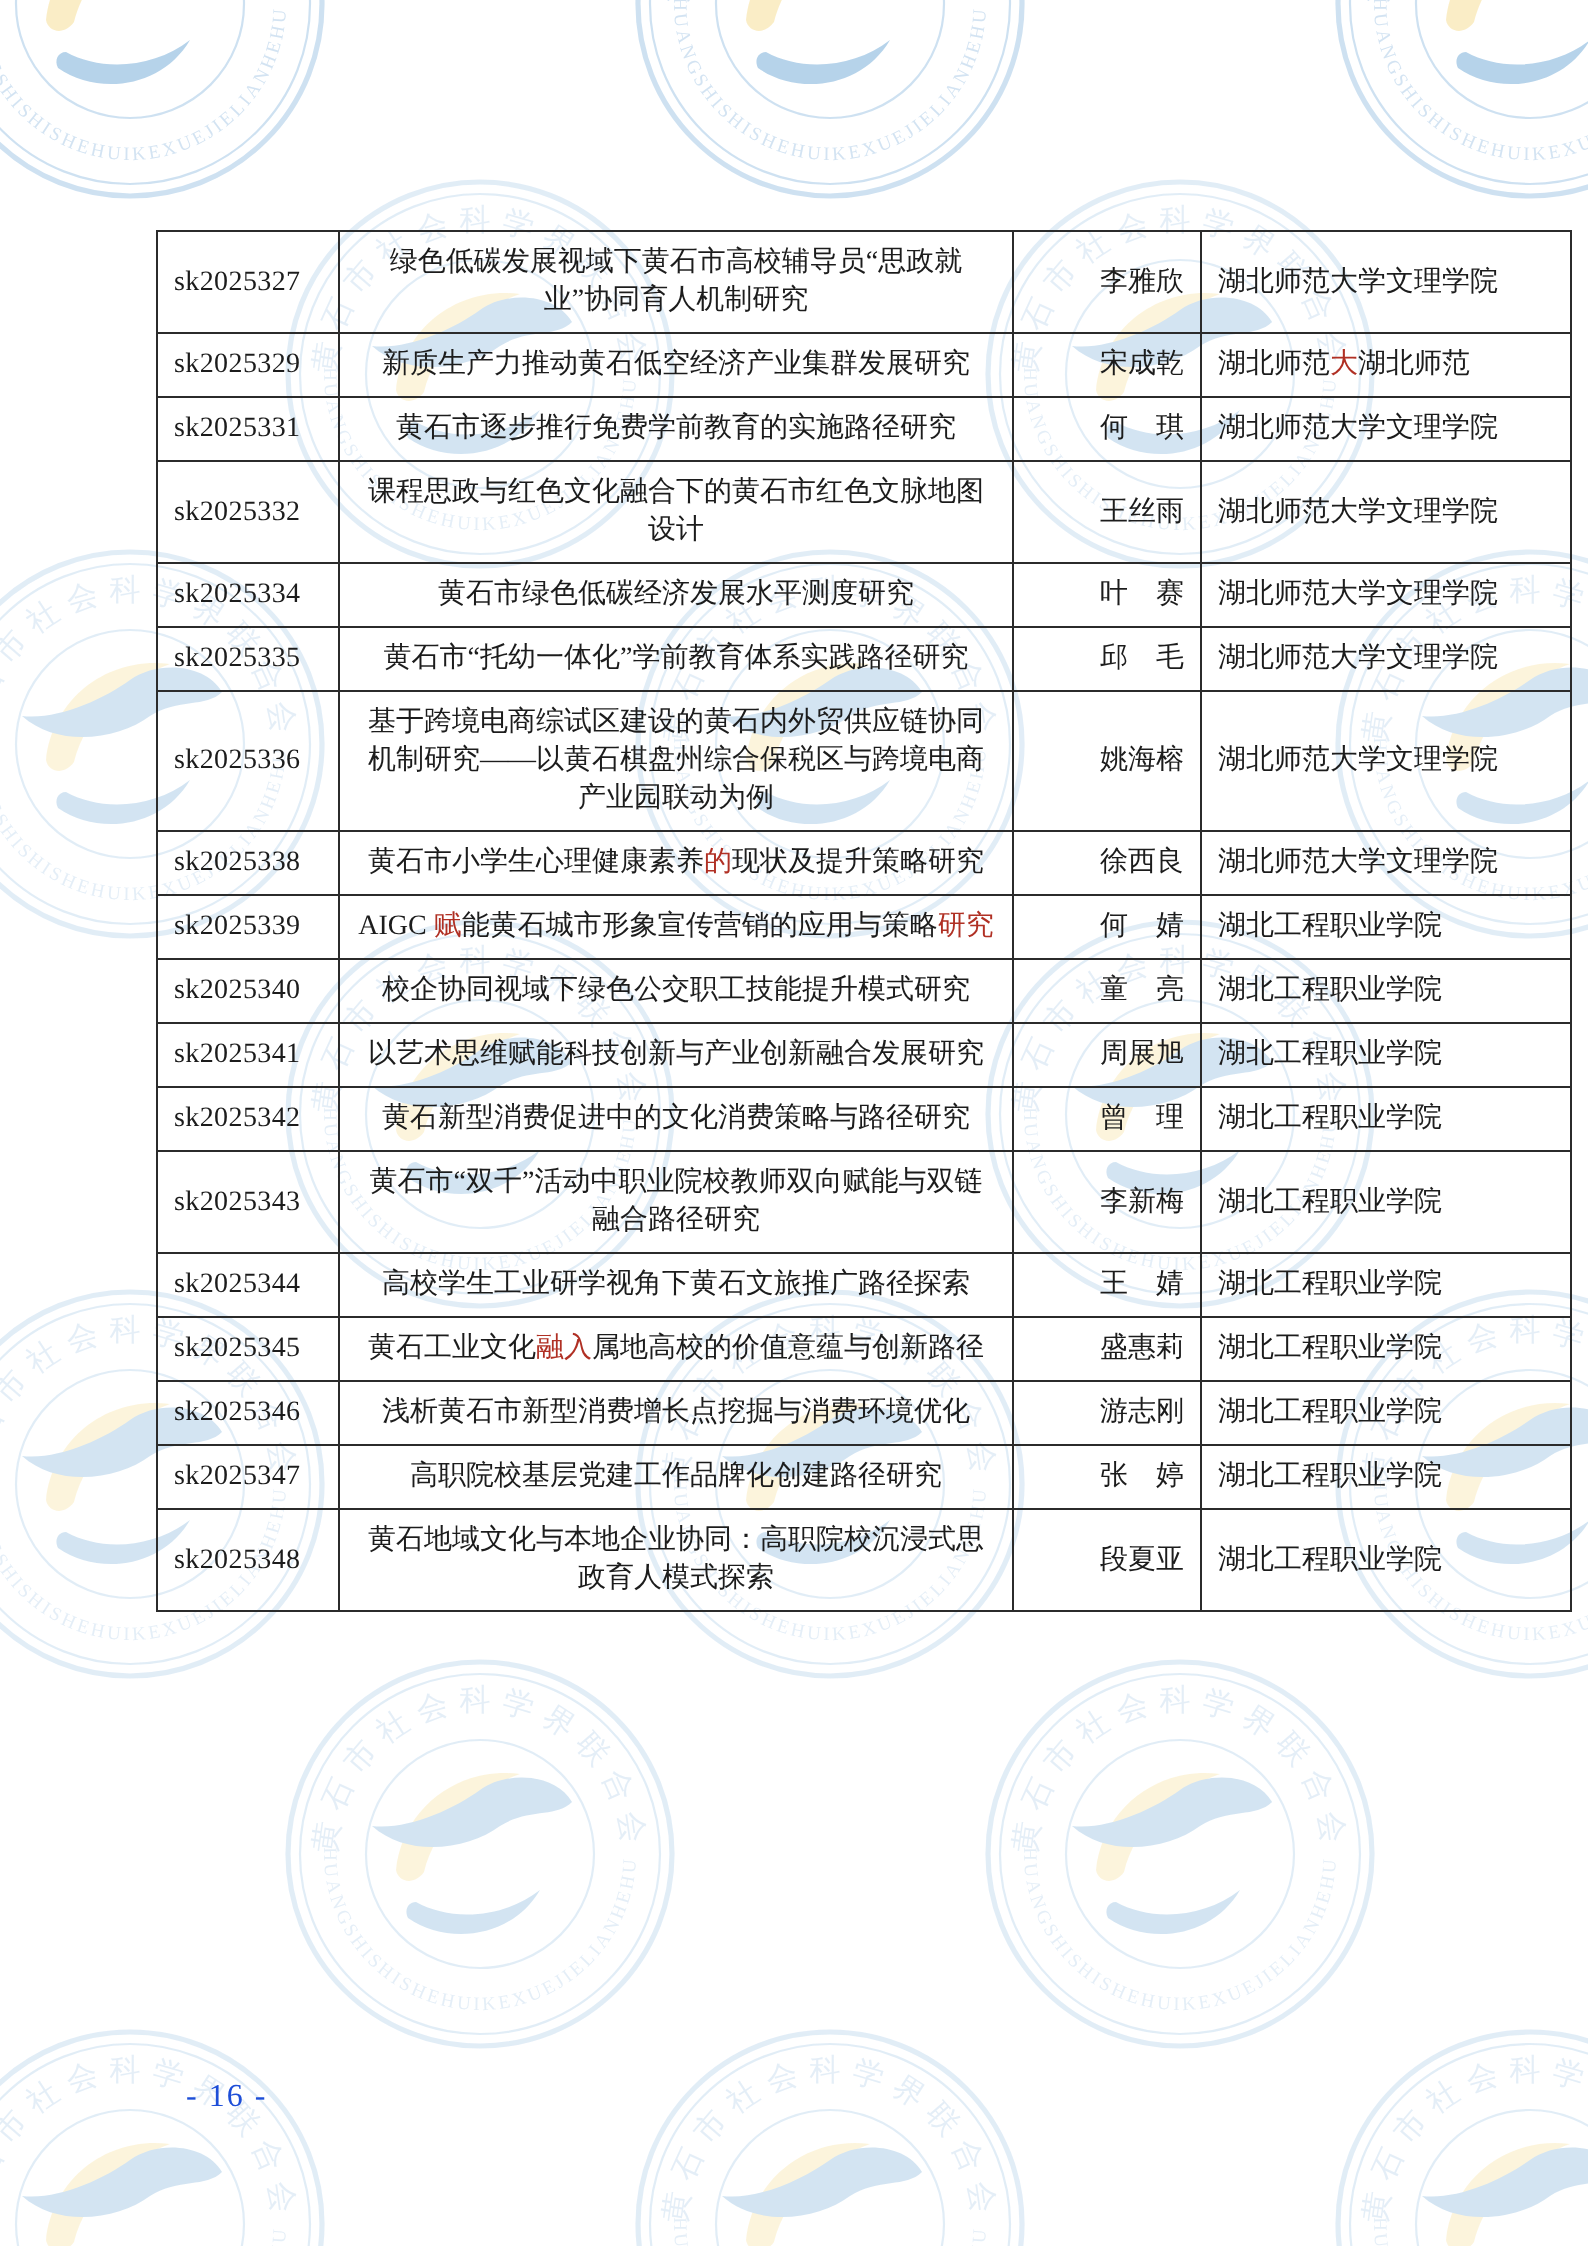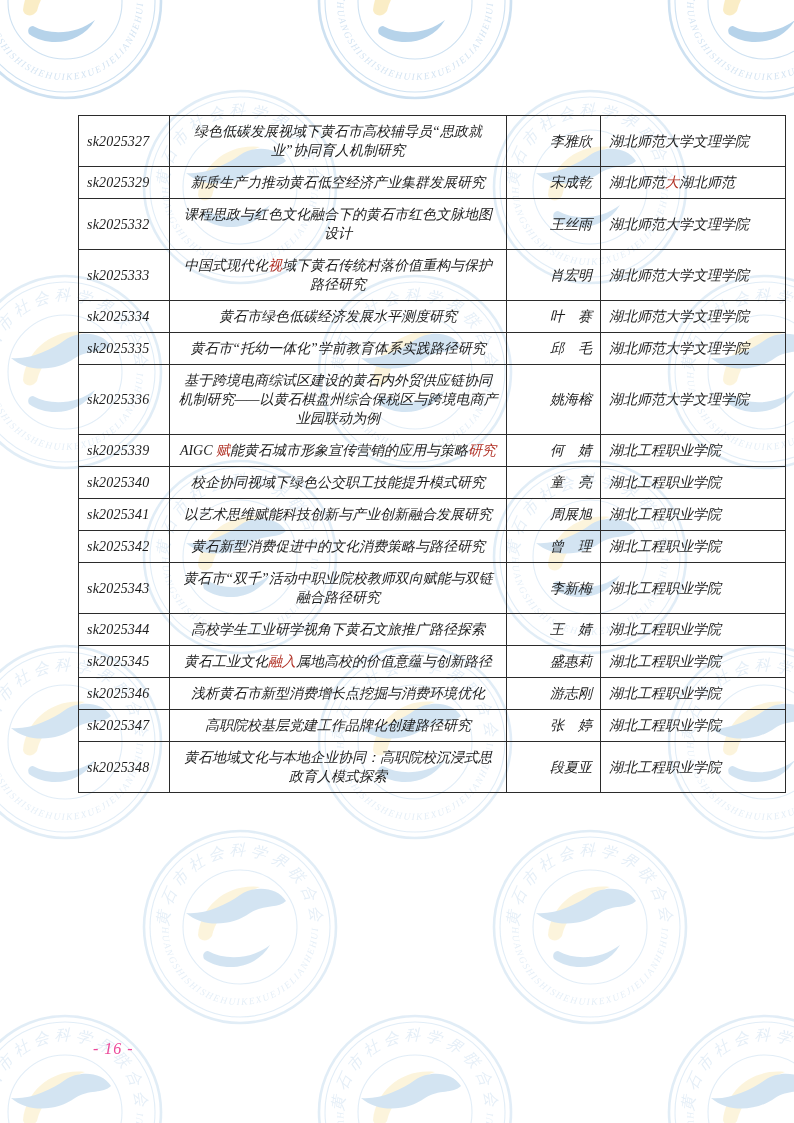--- a/index.html
+++ b/index.html
@@ -2,21 +2,21 @@
 <html><head>
 <meta charset="utf-8">
 <style>
   html,body{margin:0;padding:0;}
   body{
     width:794px;height:1123px;position:relative;overflow:hidden;
     background:#ffffff;
     font-family:"Liberation Serif","DejaVu Serif",serif;
     color:#1c1c1c;
   }
-  .page{position:absolute;left:0;top:0;width:794px;height:1123px;font-style:italic;}
+  .page{position:absolute;left:0;top:0;width:794px;height:1123px;}
   .watermark-layer{position:absolute;left:0;top:0;width:794px;height:1123px;pointer-events:none;}
   .doc-table{
     position:absolute;left:78px;top:115px;width:639px;
     border-collapse:collapse;table-layout:fixed;
     background:transparent;
   }
   .doc-table td{
     border:1px solid #2b2b2b;
     vertical-align:middle;
     font-size:14px;line-height:19px;
@@ -24,21 +24,21 @@
     background:transparent;
     word-break:break-all;
   }
   .td-id{width:74px;font-size:13.5px;padding-left:5px;padding-right:2px;letter-spacing:0.2px;}
   .td-title{width:320px;text-align:center;}
   .td-name{width:77px;text-align:right;padding-left:2px;padding-right:2px;}
   .td-inst{width:168px;text-align:left;padding-left:2px;padding-right:2px;}
   .red-char{color:#b03024;}
   .page-number{
     position:absolute;left:93px;top:1040px;
-    font-size:16px;letter-spacing:1px;color:#ec4899;
+    font-size:16px;letter-spacing:1px;color:#1d4ed8;
   }
   .seal-ring{fill:none;stroke:#9ec4e4;}
   .seal-text{fill:#a9c9e6;}
 </style>
 </head>
 <body>
 
 <div class="page">
 
   <svg class="watermark-layer" viewBox="0 0 794 1123" width="794" height="1123" xmlns="http://www.w3.org/2000/svg" xmlns:xlink="http://www.w3.org/1999/xlink">
@@ -96,50 +96,56 @@
           <td class="td-name"><span>李雅欣</span></td>
           <td class="td-inst"><span>湖北师范大学文理学院</span></td>
         </tr>
         <tr>
           <td class="td-id"><span>sk2025329</span></td>
           <td class="td-title"><span>新质生产力推动黄石低空经济产业集群发展研究</span></td>
           <td class="td-name"><span>宋成乾</span></td>
           <td class="td-inst"><span>湖北师范</span><span class="red-char">大</span><span>湖北师范</span></td>
         </tr>
         <tr>
+          <td class="td-id"><span>sk2025331</span></td>
+          <td class="td-title"><span>黄石市逐步推行免费学前教育的实施路径研究</span></td>
+          <td class="td-name"><span>何　琪</span></td>
+          <td class="td-inst"><span>湖北师范大学文理学院</span></td>
+        </tr>
+        <tr>
           <td class="td-id"><span>sk2025332</span></td>
           <td class="td-title"><span>课程思政与红色文化融合下的黄石市红色文脉地图设计</span></td>
           <td class="td-name"><span>王丝雨</span></td>
           <td class="td-inst"><span>湖北师范大学文理学院</span></td>
         </tr>
         <tr>
-          <td class="td-id"><span>sk2025333</span></td>
-          <td class="td-title"><span>中国式现代化</span><span class="red-char">视</span><span>域下黄石传统村落价值重构与保护路径研究</span></td>
-          <td class="td-name"><span>肖宏明</span></td>
-          <td class="td-inst"><span>湖北师范大学文理学院</span></td>
-        </tr>
-        <tr>
           <td class="td-id"><span>sk2025334</span></td>
           <td class="td-title"><span>黄石市绿色低碳经济发展水平测度研究</span></td>
           <td class="td-name"><span>叶　赛</span></td>
           <td class="td-inst"><span>湖北师范大学文理学院</span></td>
         </tr>
         <tr>
           <td class="td-id"><span>sk2025335</span></td>
           <td class="td-title"><span>黄石市“托幼一体化”学前教育体系实践路径研究</span></td>
           <td class="td-name"><span>邱　毛</span></td>
           <td class="td-inst"><span>湖北师范大学文理学院</span></td>
         </tr>
         <tr>
           <td class="td-id"><span>sk2025336</span></td>
           <td class="td-title"><span>基于跨境电商综试区建设的黄石内外贸供应链协同机制研究——以黄石棋盘州综合保税区与跨境电商产业园联动为例</span></td>
           <td class="td-name"><span>姚海榕</span></td>
           <td class="td-inst"><span>湖北师范大学文理学院</span></td>
         </tr>
         <tr>
+          <td class="td-id"><span>sk2025338</span></td>
+          <td class="td-title"><span>黄石市小学生心理健康素养</span><span class="red-char">的</span><span>现状及提升策略研究</span></td>
+          <td class="td-name"><span>徐西良</span></td>
+          <td class="td-inst"><span>湖北师范大学文理学院</span></td>
+        </tr>
+        <tr>
           <td class="td-id"><span>sk2025339</span></td>
           <td class="td-title"><span>AIGC </span><span class="red-char">赋</span><span>能黄石城市形象宣传营销的应用与策略</span><span class="red-char">研究</span></td>
           <td class="td-name"><span>何　婧</span></td>
           <td class="td-inst"><span>湖北工程职业学院</span></td>
         </tr>
         <tr>
           <td class="td-id"><span>sk2025340</span></td>
           <td class="td-title"><span>校企协同视域下绿色公交职工技能提升模式研究</span></td>
           <td class="td-name"><span>童　亮</span></td>
           <td class="td-inst"><span>湖北工程职业学院</span></td>

